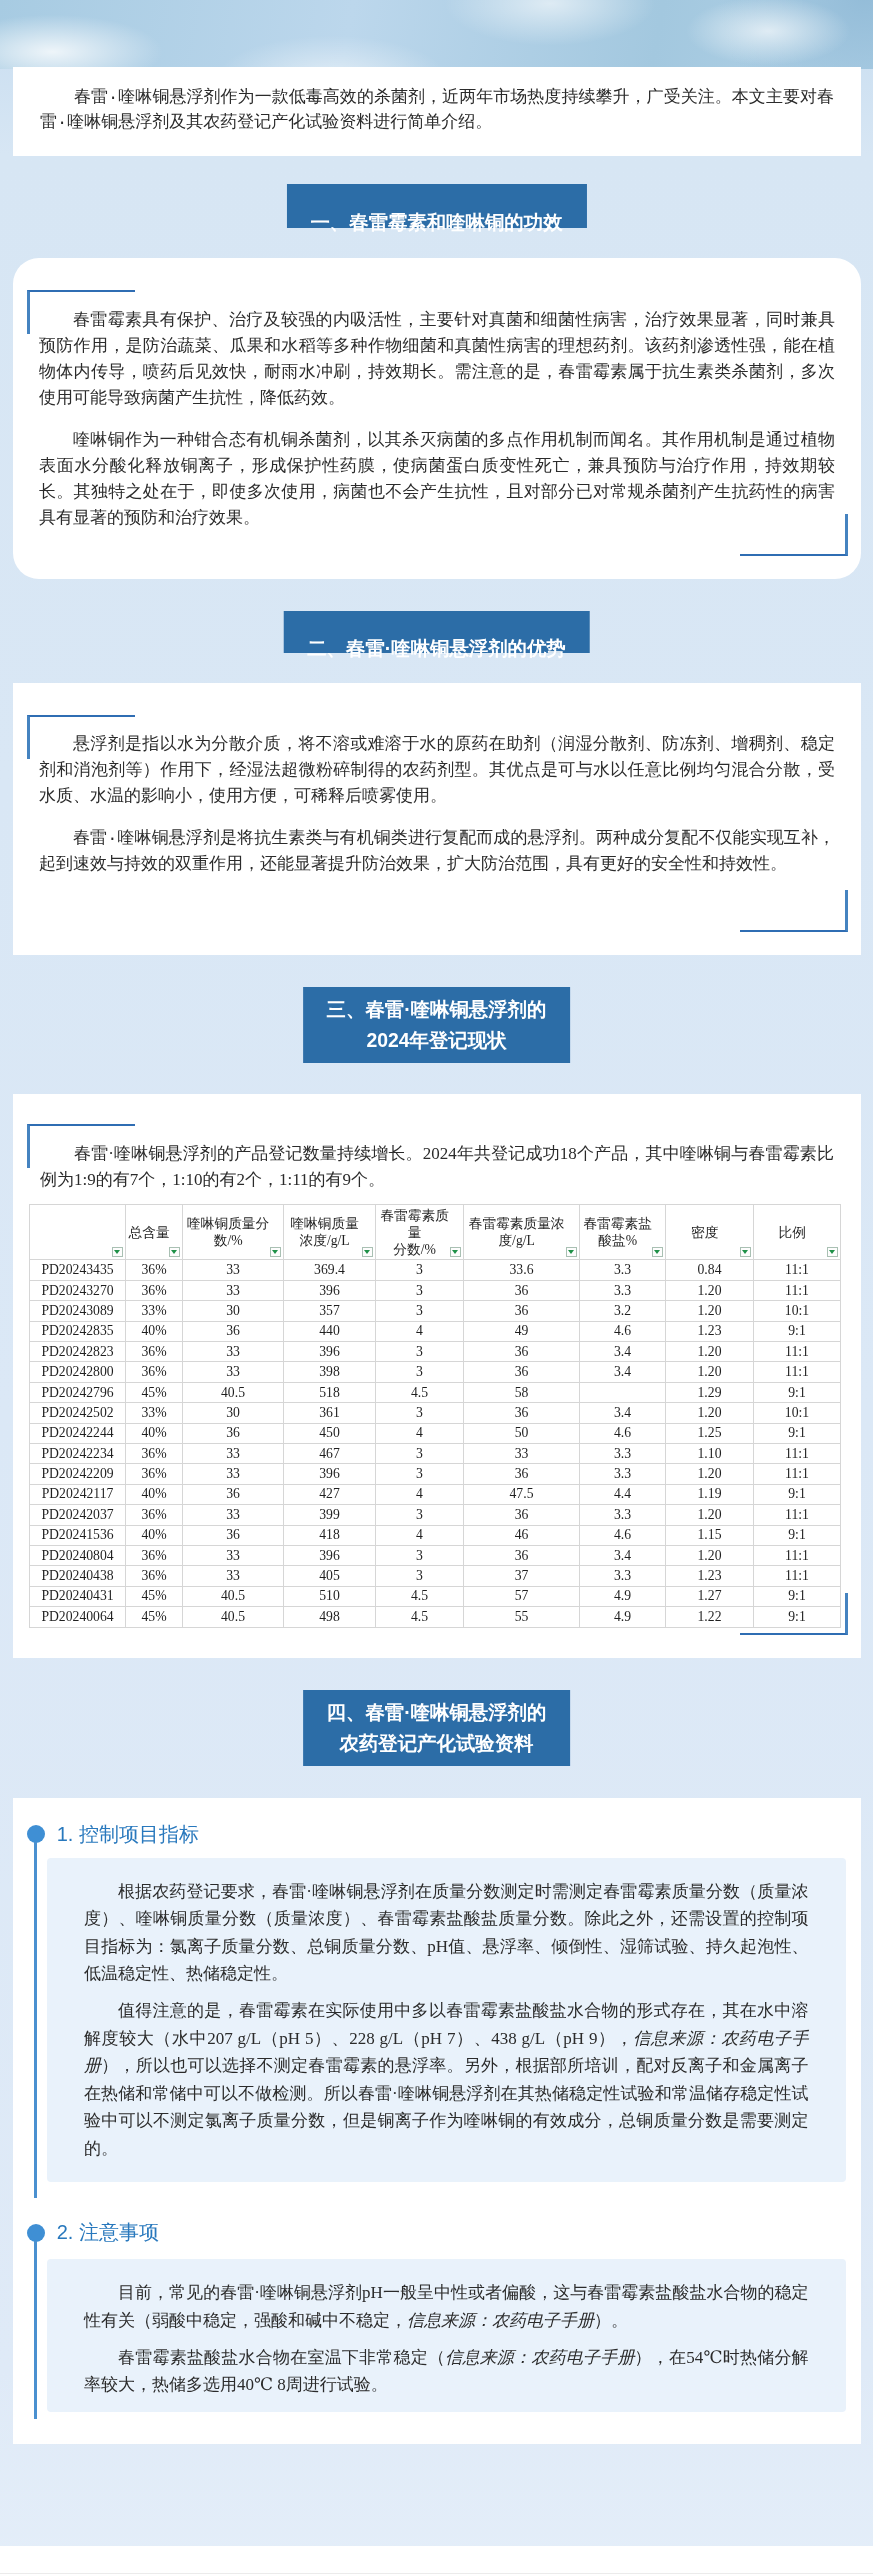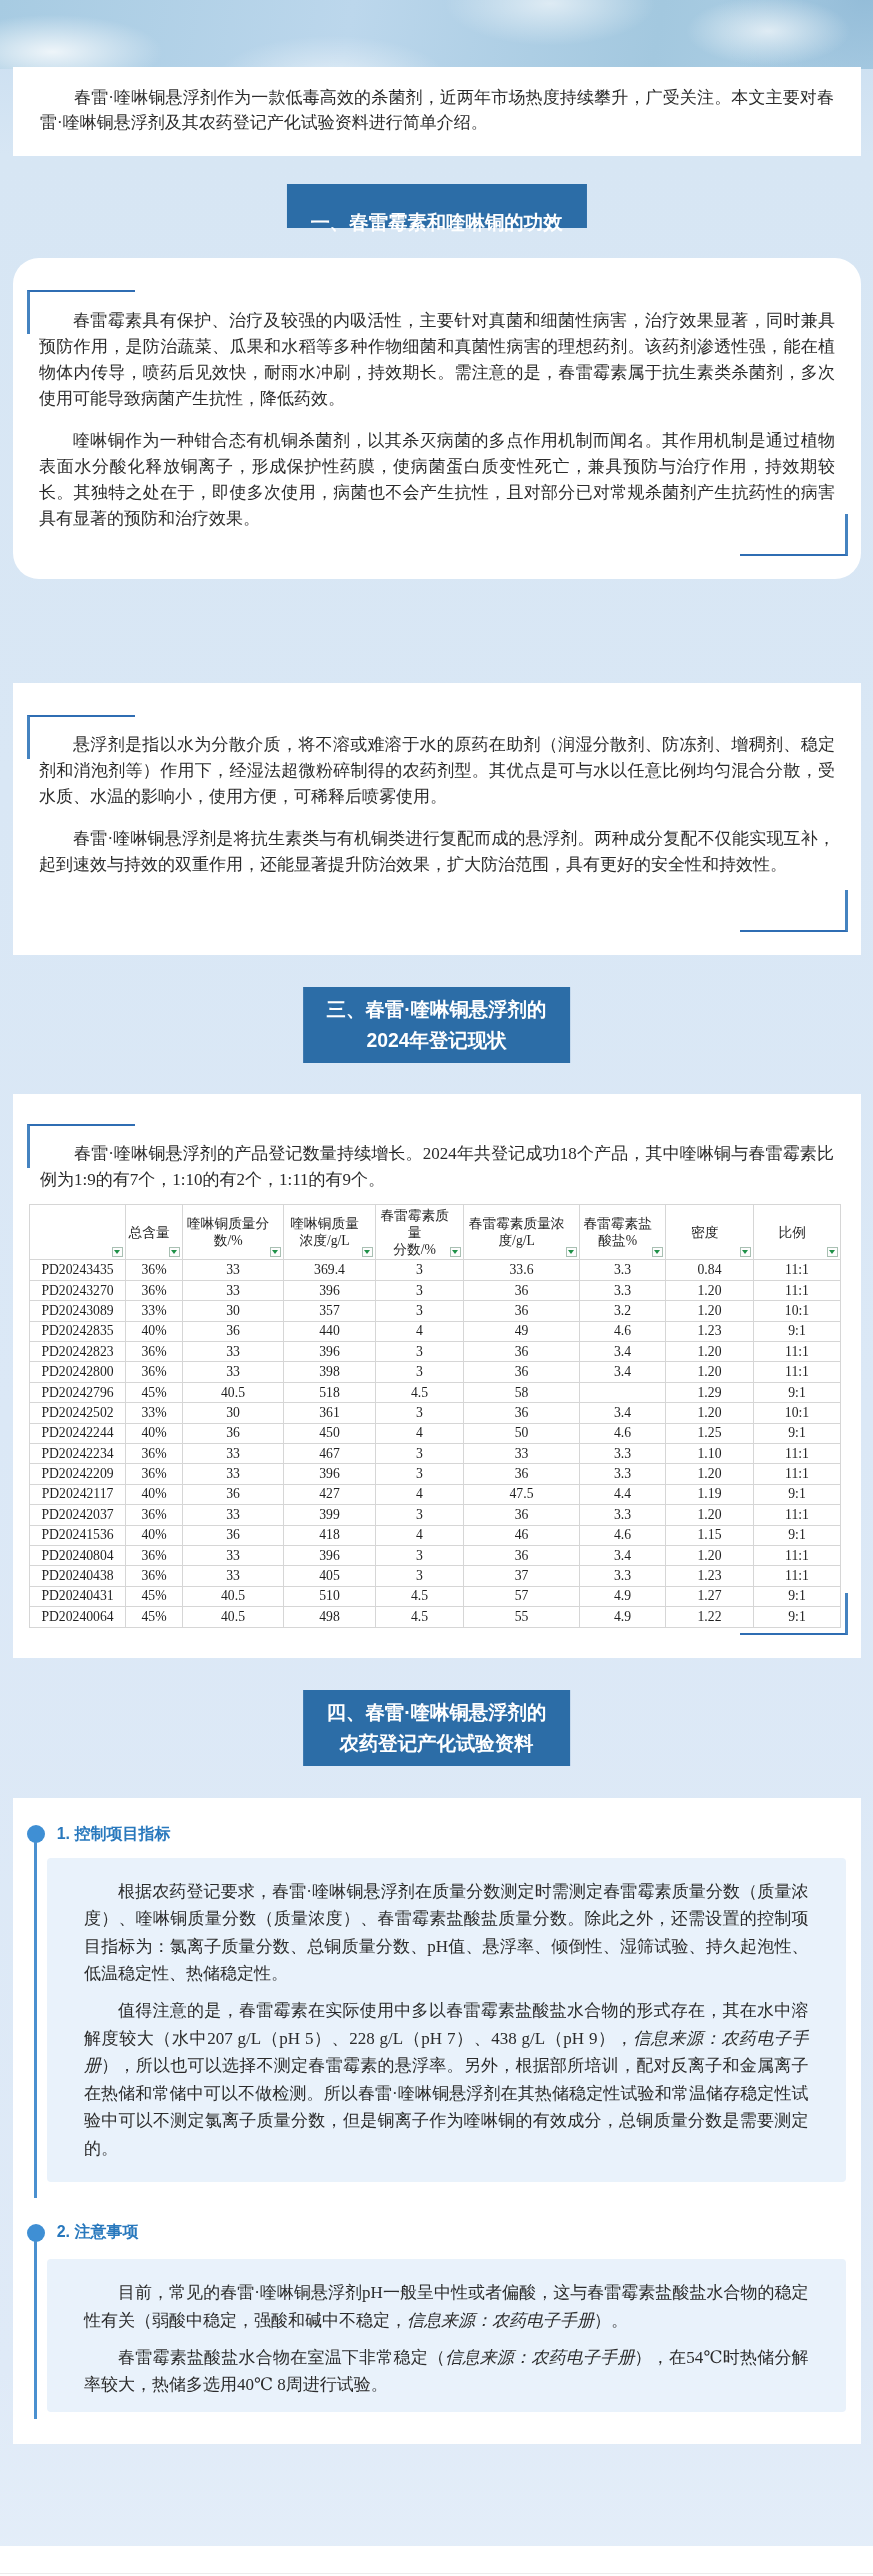--- a/index.html
+++ b/index.html
@@ -15,21 +15,21 @@
           radial-gradient(ellipse 137px 57px at 88% 45%, rgba(255,255,255,.65), rgba(255,255,255,0) 60%),
           radial-gradient(circle 210px at 99% -10%, #93bcd8, rgba(147,188,216,0) 70%),
           linear-gradient(100deg,#a7cbe2 0%,#bcd7ec 40%,#a3c8df 75%,#b2d2e7 100%);}
   
   .card{position:absolute;left:13px;width:848px;background:#ffffff;box-sizing:border-box;}
   .intro-card{top:67px;height:89px;padding:18px 27px 0 27px;}
   .c1{top:258px;height:321px;padding:50px 26px 0 26px;border-radius:26px;}
   .c2{top:683px;height:272px;padding:49px 26px 0 26px;}
   .c3{top:1094px;height:564px;padding:47px 0 0 0;}
   .c4{top:1798px;height:646px;padding:22.6px 0 0 0;}
-  .body-text{margin:0 0 16px 0;font-size:17px;line-height:26px;text-align:justify;text-indent:2em;}
+  .body-text{margin:0 0 16px 0;font-size:17px;line-height:26px;text-align:justify;text-indent:2em;font-family:Liberation Mono, monospace;}
   .intro-card .body-text{line-height:25px;margin:0;}
   
   .corner{position:absolute;display:block;}
   .corner.tl{left:13.7px;top:32px;width:105px;height:42px;border-top:2.4px solid #2f6db3;border-left:3.2px solid #4583c0;}
   .corner.br{right:13px;bottom:22.6px;width:105px;height:40px;border-bottom:2.4px solid #2f6db3;border-right:3.2px solid #4583c0;}
   .c3 .corner.tl{top:30px;}
   
   .banner{position:absolute;left:50%;transform:translateX(-50%);background:#2c6da7;color:#ffffff;
           font-family:"Liberation Sans","DejaVu Sans",sans-serif;font-weight:bold;text-align:center;
           padding:16px 24px;box-sizing:border-box;white-space:nowrap;}
@@ -48,22 +48,22 @@
   table.reg th{height:49px;font-weight:normal;font-size:13.7px;line-height:17px;position:relative;
                vertical-align:middle;padding:1.6px 11.3px 1.6px 1.6px;color:#1f1f1f;}
   table.reg td{height:19.4px;font-size:13.7px;padding:0 1.6px;color:#1f1f1f;}
   .th-label{white-space:pre-line;display:inline-block;}
   .filter-btn{position:absolute;right:2.4px;bottom:2.4px;width:10.5px;height:10.5px;background:#fdfdfd;
               border:0.8px solid #a9c0b3;box-sizing:border-box;display:flex;align-items:center;justify-content:center;cursor:pointer;}
   .funnel{width:0;height:0;border-left:3.2px solid transparent;border-right:3.2px solid transparent;border-top:4px solid #1f9148;display:block;}
   
   .sub-head{display:flex;align-items:center;margin-left:13.7px;height:27.5px;}
   .pin{width:18px;height:18px;border-radius:50%;background:#3f8fd4;flex:0 0 auto;}
-  .sub-title{margin-left:12px;font-family:"Liberation Sans","DejaVu Sans",sans-serif;font-weight:bold;
-             font-size:16px;color:#2878bd;}
+  .sub-title{margin-left:12px;font-family:"Liberation Sans","DejaVu Sans",sans-serif;font-weight:normal;
+             font-size:20px;color:#2878bd;}
   .stem{position:absolute;left:21px;width:3.2px;background:#4a90d0;}
   .stem1{top:44px;height:356px;}
   .stem2{top:443px;height:178px;}
   .sub-box{margin:9.7px 15.4px 0 34px;background:#e9f2fb;border-radius:4px;box-sizing:border-box;
            padding:20px 37px;font-size:17px;}
   .sub-box .bp{margin:0 0 9.7px 0;line-height:27.5px;text-align:justify;text-indent:2em;}
   .sub-box .bp:last-child{margin-bottom:0;}
   .box1{height:324px;}
   .box2{height:153px;}
   .mt2{margin-top:37px;}
@@ -87,20 +87,23 @@
     <div class="bl">一、春雷霉素和喹啉铜的功效</div>
   </div>
 
   <div class="card c1">
     <span class="corner tl"></span>
     <span class="corner br"></span>
     <p class="body-text">春雷霉素具有保护、治疗及较强的内吸活性，主要针对真菌和细菌性病害，治疗效果显著，同时兼具预防作用，是防治蔬菜、瓜果和水稻等多种作物细菌和真菌性病害的理想药剂。该药剂渗透性强，能在植物体内传导，喷药后见效快，耐雨水冲刷，持效期长。需注意的是，春雷霉素属于抗生素类杀菌剂，多次使用可能导致病菌产生抗性，降低药效。</p>
     <p class="body-text">喹啉铜作为一种钳合态有机铜杀菌剂，以其杀灭病菌的多点作用机制而闻名。其作用机制是通过植物表面水分酸化释放铜离子，形成保护性药膜，使病菌蛋白质变性死亡，兼具预防与治疗作用，持效期较长。其独特之处在于，即使多次使用，病菌也不会产生抗性，且对部分已对常规杀菌剂产生抗药性的病害具有显著的预防和治疗效果。</p>
   </div>
 
+  <div class="banner b2">
+    <div class="bl">二、春雷·喹啉铜悬浮剂的优势</div>
+  </div>
 
   <div class="card c2">
     <span class="corner tl"></span>
     <span class="corner br"></span>
     <p class="body-text">悬浮剂是指以水为分散介质，将不溶或难溶于水的原药在助剂（润湿分散剂、防冻剂、增稠剂、稳定剂和消泡剂等）作用下，经湿法超微粉碎制得的农药剂型。其优点是可与水以任意比例均匀混合分散，受水质、水温的影响小，使用方便，可稀释后喷雾使用。</p>
     <p class="body-text">春雷·喹啉铜悬浮剂是将抗生素类与有机铜类进行复配而成的悬浮剂。两种成分复配不仅能实现互补，起到速效与持效的双重作用，还能显著提升防治效果，扩大防治范围，具有更好的安全性和持效性。</p>
   </div>
 
   <div class="banner b3">
     <div class="bl">三、春雷·喹啉铜悬浮剂的</div>

